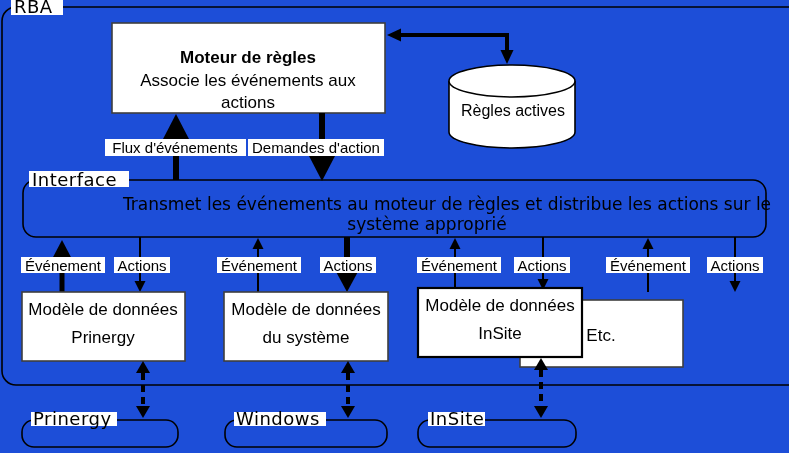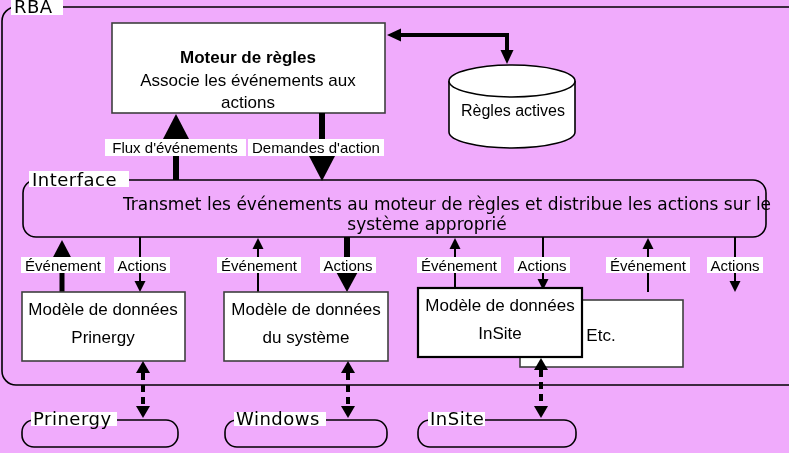--- a/index.html
+++ b/index.html
@@ -1,16 +1,16 @@
 <!DOCTYPE html>
 <html><head>
 <meta charset="utf-8">
 <style>
   html,body { margin:0; padding:0; background:#ffffff; }
-  .stage { position:relative; width:789px; height:453px; background:#f0abfc; overflow:hidden; }
+  .stage { position:relative; width:789px; height:453px; background:#1d4ed8; overflow:hidden; }
   svg { display:block; }
   text { fill:#000000; }
   .lib15  { font-family:"Liberation Sans", sans-serif; font-size:15px; }
   .lib16  { font-family:"Liberation Sans", sans-serif; font-size:16px; }
   .lib17  { font-family:"Liberation Sans", sans-serif; font-size:17px; }
   .lib17b { font-family:"Liberation Sans", sans-serif; font-size:17px; font-weight:bold; }
   .dv17   { font-family:"DejaVu Sans", sans-serif; font-size:17px; }
   .dv18   { font-family:"DejaVu Sans", sans-serif; font-size:18px; letter-spacing:0.5px; }
   .mid { text-anchor:middle; }
   .thin  { stroke:#000; stroke-width:2; fill:none; }

